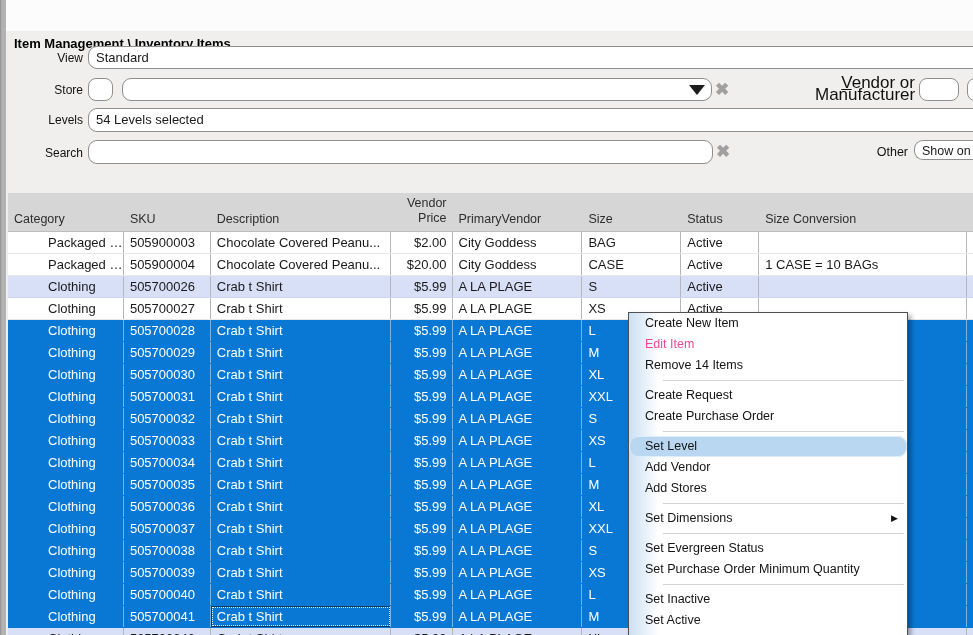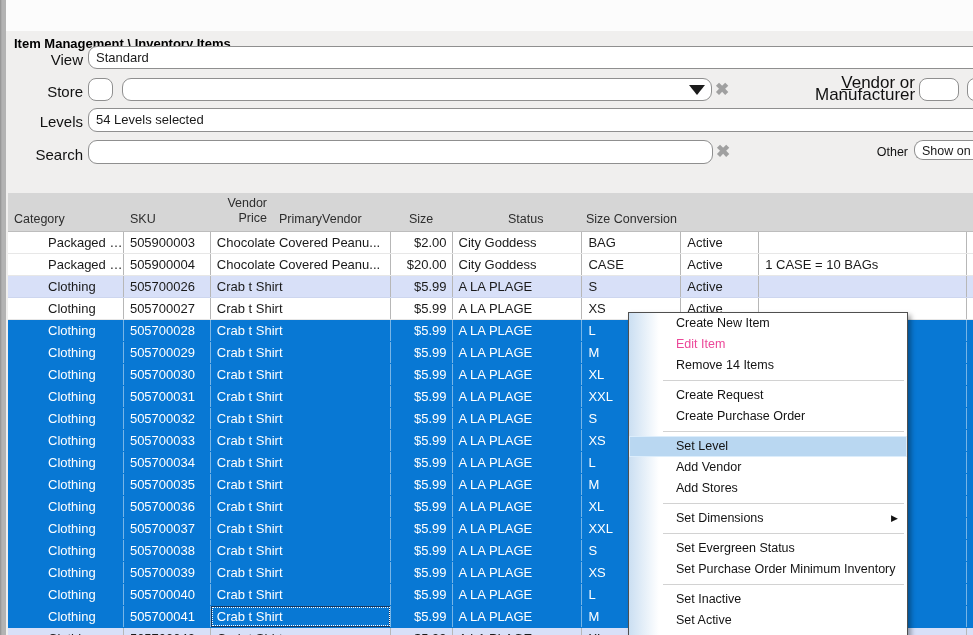--- a/index.html
+++ b/index.html
@@ -21,21 +21,21 @@
     position: absolute; left: 6px; top: 0; width: 967px; height: 31px;
     background: #fcfcfc;
   }
   .page-title {
     position: absolute; left: 14px; top: 8px;
     font-weight: bold; font-size: 13px; color: #000; margin-top: 28px;
   }
   
   .flabel {
     position: absolute; left: 8px; width: 75px; text-align: right;
-    color: #111; font-size: 15px;
+    color: #111; font-size: 12px;
   }
   .field {
     position: absolute; background: #fff; border: 1px solid #8f8f8f;
     border-radius: 9px; font-size: 13px; color: #1a1a1a;
     padding: 3px 6px 0 7px; overflow: hidden; white-space: nowrap;
   }
   .field.cut-right { border-radius: 9px 0 0 9px; border-right: none; }
   .smallbox {
     position: absolute; background: #fff; border: 1px solid #8f8f8f;
     border-radius: 8px;
@@ -92,27 +92,28 @@
     background: #ffffff; border: 1px solid #4f4f4f;
     box-shadow: 3px 3px 5px rgba(0,0,0,0.35);
   }
   .ctx-strip {
     position: absolute; left: 0; top: 0; bottom: 0; width: 30px;
     background: linear-gradient(to right, #cbdff2, #ffffff);
   }
   .ctx-items { position: relative; }
   .menu-item {
     position: relative; height: 21px; line-height: 21px;
-    padding-left: 47px; font-size: 12.5px; color: #141414;
+    padding-left: 16px; font-size: 12.5px; color: #141414;
     white-space: nowrap; cursor: default;
   }
   .menu-item.disabled { color: #ec4899; }
   .menu-item.hl {
     background: #b9d7f1;
     box-shadow: inset 0 0 0 1px #dcedfb;
+    border-radius: 9px;
   }
   .sub-arrow {
     position: absolute; right: 9px; top: 0; font-size: 9px; line-height: 21px; color: #111;
   }
   .menu-sep { position: relative; height: 9px; }
   .menu-sep::after {
     content: ""; position: absolute; left: 34px; right: 3px; top: 4px;
     border-top: 1px solid #d2d2d2;
   }
 </style>
@@ -145,20 +146,21 @@
 <div class="flabel" style="top:146px;">Search</div>
 <div class="field" style="left:88px; top:140px; width:625px; height:24px;"></div>
 <div class="clear-x" style="left:716px; top:142px;">✖</div>
 
 <div class="other-label">Other</div>
 <div class="field cut-right" style="left:914px; top:140px; width:60px; height:20px; font-size:12.5px;">Show on</div>
 
 <div class="tbl-header">
   <div class="hcell c0">Category</div>
   <div class="hcell c1">SKU</div>
+  <div class="hcell c2">Description</div>
   <div class="hcell c3 num"><span>Vendor</span><br><span>Price</span></div>
   <div class="hcell c4">PrimaryVendor</div>
   <div class="hcell c5">Size</div>
   <div class="hcell c6">Status</div>
   <div class="hcell c7">Size Conversion</div>
   <div class="hcell c8"></div>
 </div>
 
 <div class="tbl-body">
     <div class="row normal">
@@ -382,19 +384,19 @@
       <div class="menu-item">Create Request</div>
       <div class="menu-item">Create Purchase Order</div>
       <div class="menu-sep"></div>
       <div class="menu-item hl">Set Level</div>
       <div class="menu-item">Add Vendor</div>
       <div class="menu-item">Add Stores</div>
       <div class="menu-sep"></div>
       <div class="menu-item">Set Dimensions<span class="sub-arrow">▶</span></div>
       <div class="menu-sep"></div>
       <div class="menu-item">Set Evergreen Status</div>
-      <div class="menu-item">Set Purchase Order Minimum Inventory</div>
+      <div class="menu-item">Set Purchase Order Minimum Quantity</div>
       <div class="menu-sep"></div>
       <div class="menu-item">Set Inactive</div>
       <div class="menu-item">Set Active</div>
       <div class="menu-sep"></div>
     </div>
 </div>
 
 </body></html>

